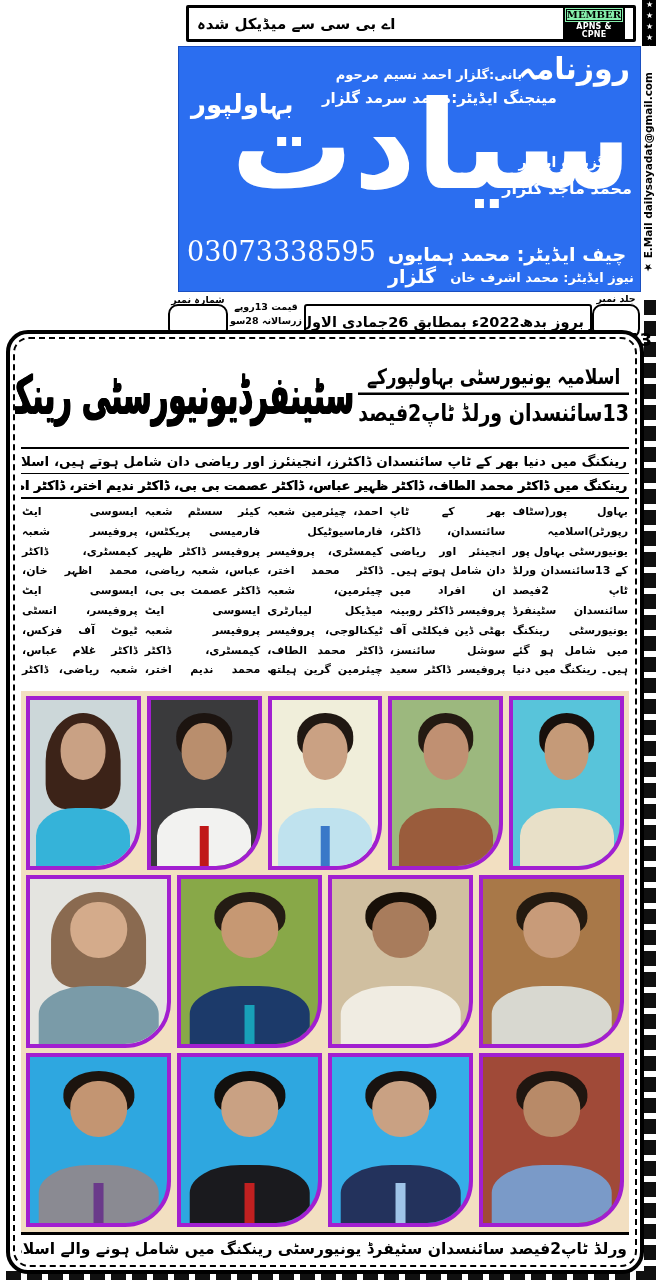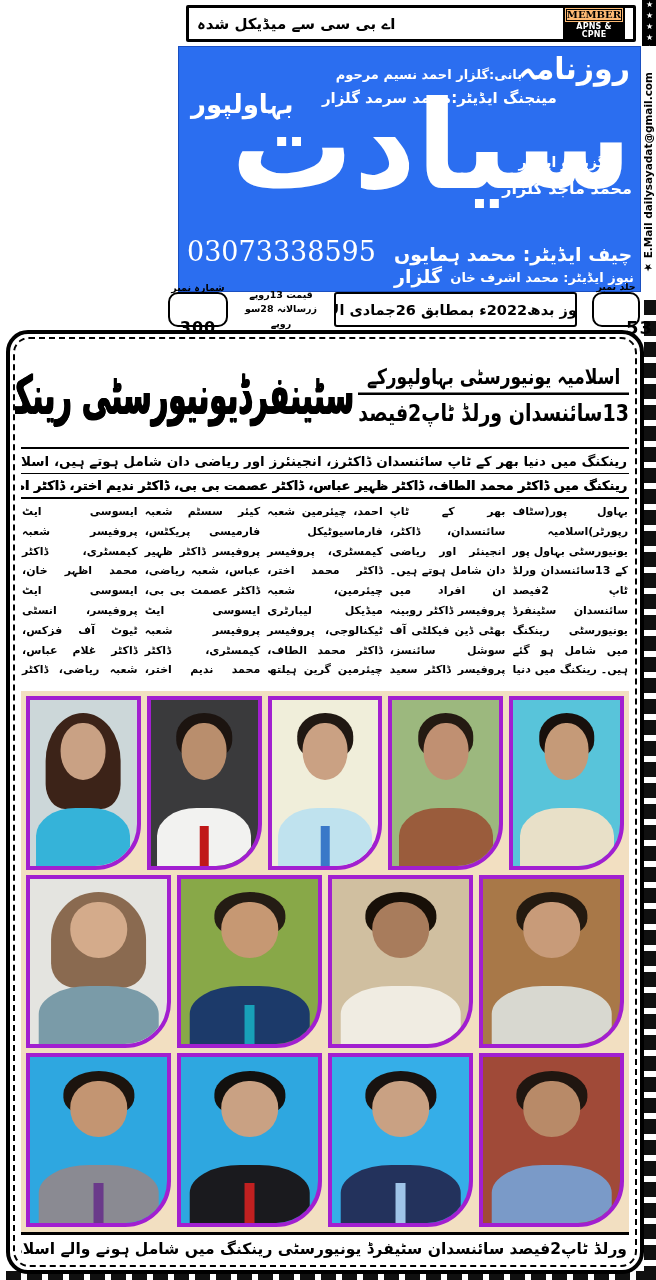--- a/index.html
+++ b/index.html
@@ -4,21 +4,21 @@
 <style>
   html,body{margin:0;padding:0;background:#fff;}
   body{width:656px;height:1280px;position:relative;overflow:hidden;
        font-family:"DejaVu Sans",sans-serif;color:#000;}
   
   .cert-strip{position:absolute;left:186px;top:5px;width:450px;height:37px;
     border:3px solid #000;border-radius:2px;background:#fff;
     display:flex;align-items:center;justify-content:space-between;
     padding:0 8px;box-sizing:border-box;direction:rtl;}
   .cert-text{font-size:15px;font-weight:900;white-space:nowrap;}
-  .member-badge{border:2px solid #000;background:#fdba74;text-align:center;
+  .member-badge{border:2px solid #000;background:#86efac;text-align:center;
     width:58px;line-height:1;flex:0 0 auto;}
   .member-top{font-family:"DejaVu Serif",serif;font-size:10px;font-weight:700;
     border:1px solid #000;margin:1px;display:block;}
   .member-bottom{background:#000;color:#fff;font-size:8px;font-weight:900;
     display:block;padding:1px 0;letter-spacing:.2px;}
   
   .corner-stars{position:absolute;right:0;top:0;width:14px;height:46px;background:#000;
     color:#fff;font-size:8px;writing-mode:vertical-rl;text-align:center;
     letter-spacing:2px;line-height:14px;}
   .email-strip{position:absolute;right:0;top:46px;width:15px;height:254px;background:#fff;
@@ -35,26 +35,26 @@
   .mh-city{position:absolute;top:42px;left:12px;font-size:26px;font-weight:900;}
   .mh-founder{position:absolute;top:20px;left:34%;font-size:13px;font-weight:700;}
   .mh-managing{position:absolute;top:42px;left:31%;font-size:15px;font-weight:800;}
   .mh-title{position:absolute;top:38px;left:52px;font-size:122px;font-weight:900;
     line-height:1;letter-spacing:-2px;}
   .mh-exec{position:absolute;right:8px;top:104px;text-align:center;line-height:1.7;}
   .mh-exec .l1{font-size:14px;font-weight:700;display:block;}
   .mh-exec .l2{font-size:16px;font-weight:900;display:block;}
   .mh-news{position:absolute;right:6px;bottom:6px;font-size:13px;font-weight:700;}
   .mh-bottomleft{position:absolute;left:8px;bottom:4px;display:flex;direction:ltr;
-    align-items:baseline;gap:18px;}
+    align-items:baseline;gap:12px;}
   .mh-phone{font-family:"DejaVu Serif",serif;font-size:27px;font-weight:400;}
   .mh-chief{font-size:19px;font-weight:900;}
   
-  .dateline{position:absolute;left:168px;top:292px;width:472px;height:35px;
-    display:flex;align-items:stretch;gap:15px;direction:ltr;}
+  .dateline{position:absolute;left:168px;top:304px;width:472px;height:35px;
+    display:flex;align-items:stretch;gap:0;direction:ltr;}
   .pill{border:2.5px solid #000;border-radius:10px;background:#fff;text-align:center;
     display:flex;flex-direction:column;justify-content:center;line-height:1.05;box-sizing:border-box;}
   .issue-pill{width:60px;}
   .pill .small{font-size:9.5px;font-weight:800;}
   .pill .big{font-size:16px;font-weight:900;letter-spacing:1px;margin-top:27px;}
   .price-stack{width:76px;text-align:center;font-size:9.5px;font-weight:800;
     display:flex;flex-direction:column;justify-content:center;line-height:1.5;}
   .date-box{flex:1;border:2.5px solid #000;border-radius:3px;display:flex;
     align-items:center;justify-content:center;font-size:14.5px;font-weight:900;
     direction:rtl;white-space:nowrap;overflow:hidden;}

